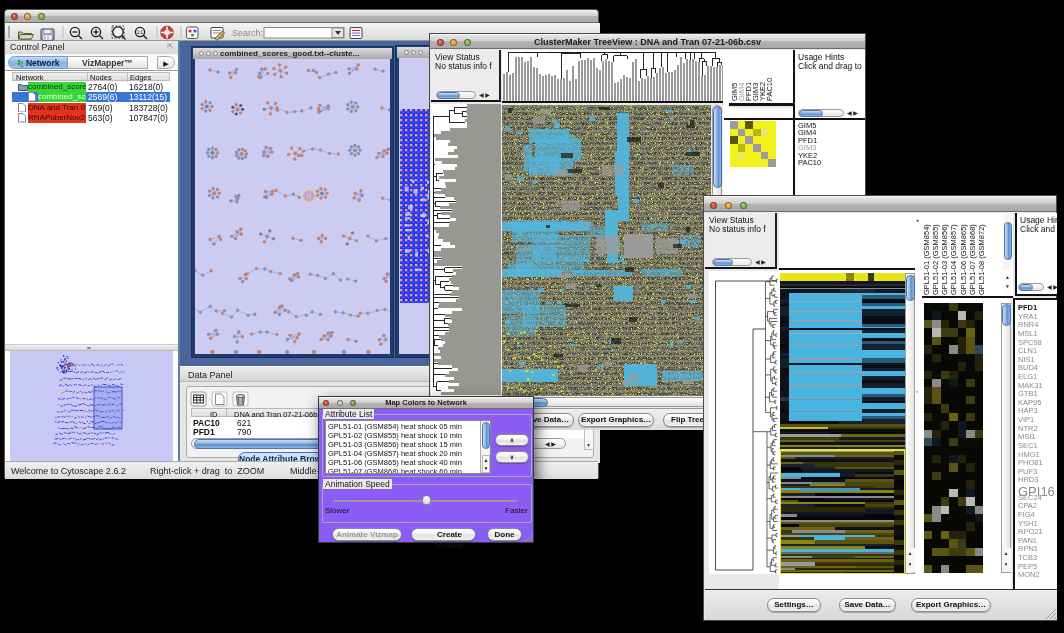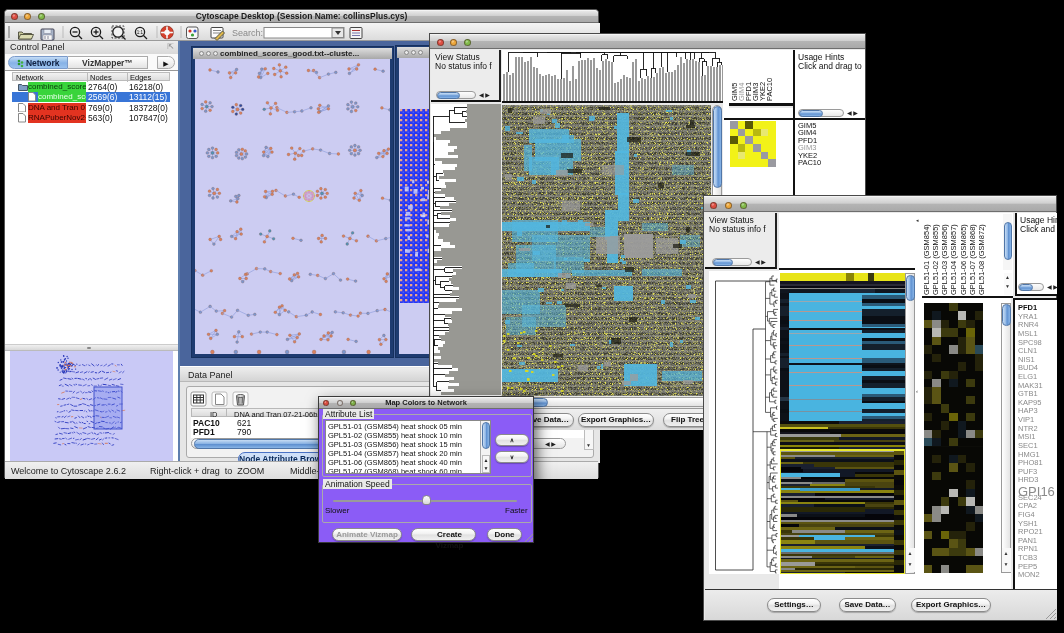--- a/index.html
+++ b/index.html
@@ -5,21 +5,20 @@
 .win{position:absolute;}
 .tbar{position:absolute;left:0;top:0;right:0;background:linear-gradient(180deg,#e8e8e8 0%,#cfcfcf 45%,#b4b4b4 50%,#a9a9a9 100%);border-bottom:1px solid #6e6e6e;border-top:1px solid #f4f4f4;}
 .ttl{position:absolute;width:100%;text-align:center;font-weight:bold;color:#1a1a1a;}
 .abs{position:absolute;}
 </style></head><body>
 <div class="win" style="left:4px;top:9px;width:595px;height:469px;background:#e8e8e8;border:1px solid #555;border-radius:4px 4px 0 0;z-index:1;">
 <div class="tbar" style="height:13px;border-radius:4px 4px 0 0;"></div>
 <span style="position:absolute;left:5.5px;top:3.0px;width:7px;height:7px;border-radius:50%;background:radial-gradient(circle at 35% 30%, #fff5 18%, transparent 30%), #df4f44;border:0.5px solid rgba(60,40,30,.55);box-sizing:border-box;"></span>
     <span style="position:absolute;left:19.0px;top:3.0px;width:7px;height:7px;border-radius:50%;background:radial-gradient(circle at 35% 30%, #fff5 18%, transparent 30%), #eea83b;border:0.5px solid rgba(60,40,30,.55);box-sizing:border-box;"></span>
     <span style="position:absolute;left:32.5px;top:3.0px;width:7px;height:7px;border-radius:50%;background:radial-gradient(circle at 35% 30%, #fff5 18%, transparent 30%), #82bb4a;border:0.5px solid rgba(60,40,30,.55);box-sizing:border-box;"></span>
-<div class="ttl" style="top:0px;font-size:8.5px;line-height:13px;">Cytoscape Desktop (Session Name: collinsPlus.cys)</div>
 <div class="abs" style="left:0;top:13px;width:595px;height:18px;background:linear-gradient(180deg,#f4f4f4,#dcdcdc);border-bottom:1px solid #9a9a9a;"></div>
 <svg class="abs" style="left:0;top:13px;" width="595" height="18" viewBox="0 0 595 18">
 <line x1="4" y1="3" x2="4" y2="15" stroke="#aaa" stroke-width="2"></line>
 <g stroke="#3a3a2a" stroke-width="0.8" fill="#c8c89a">
         <path d="M13.5 16 L13.5 9 L17 9 L18.5 10.5 L26.5 10.5 L26.5 16 Z"></path>
         <path d="M13.5 16 L15.5 11.5 L28.5 11.5 L26.5 16 Z" fill="#dcdcb2"></path>
       </g>
 <g>
         <rect x="36" y="6" width="13" height="11" rx="1" fill="#a8b4c8" stroke="#445"></rect>
         <rect x="39" y="6.5" width="7" height="4" fill="#e8eef6" stroke="#667" stroke-width=".4"></rect>
@@ -1187,20 +1186,21 @@
       <span style="position:absolute;left:6px;top:4px;font-size:9px;color:#222;">Welcome to Cytoscape 2.6.2</span>
       <span style="position:absolute;left:145px;top:4px;font-size:9px;color:#222;">Right-click + drag&nbsp;&nbsp;to&nbsp;&nbsp;ZOOM</span>
       <span style="position:absolute;left:285px;top:4px;font-size:9px;color:#222;">Middle-</span>
     </div>
 </div>
 <div class="win" style="left:429px;top:33px;width:437px;height:397px;background:#e9e9e9;border:1px solid #4a4a4a;z-index:2;">
 <div class="tbar" style="height:15px;"></div>
 <span style="position:absolute;left:6.5px;top:4.5px;width:7px;height:7px;border-radius:50%;background:radial-gradient(circle at 35% 30%, #fff5 18%, transparent 30%), #df4f44;border:0.5px solid rgba(60,40,30,.55);box-sizing:border-box;"></span>
     <span style="position:absolute;left:20.0px;top:4.5px;width:7px;height:7px;border-radius:50%;background:radial-gradient(circle at 35% 30%, #fff5 18%, transparent 30%), #eea83b;border:0.5px solid rgba(60,40,30,.55);box-sizing:border-box;"></span>
     <span style="position:absolute;left:33.5px;top:4.5px;width:7px;height:7px;border-radius:50%;background:radial-gradient(circle at 35% 30%, #fff5 18%, transparent 30%), #82bb4a;border:0.5px solid rgba(60,40,30,.55);box-sizing:border-box;"></span>
+<div class="ttl" style="top:1px;font-size:9px;line-height:14px;">ClusterMaker TreeView : DNA and Tran 07-21-06b.csv</div>
 <div class="abs" style="left:1px;top:16px;width:70px;height:52px;background:#ececec;border-right:2px solid #222;border-bottom:2px solid #111;">
       <span style="position:absolute;left:4px;top:2px;font-size:8.5px;color:#111;">View Status</span>
       <span style="position:absolute;left:4px;top:11px;font-size:8.5px;color:#111;white-space:nowrap;overflow:hidden;width:62px;display:inline-block;">No status info f</span>
     </div>
 <div style="position:absolute;left:6px;top:57px;width:40px;height:8px;border:1px solid #9a9a9a;border-radius:4.5px;background:linear-gradient(180deg,#fdfdfd,#e8e8e8);box-sizing:border-box;"></div>
     <div style="position:absolute;left:7px;top:57.5px;width:23px;height:7.5px;border-radius:3.75px;background:linear-gradient(180deg,#c6dcf4 0%,#8cb4e4 45%,#5e90d0 55%,#88b4e6 100%);border:1px solid #5076a8;box-sizing:border-box;"></div>
     <div style="position:absolute;left:49px;top:57px;width:16px;height:8px;font-size:6px;color:#222;line-height:8px;">◀&nbsp;▶</div>
 <div class="abs" style="left:72px;top:16px;width:222px;height:53px;background:#fff;border-bottom:2px solid #111;overflow:hidden;">
 <svg width="222" height="52" viewBox="0 0 222 52" shape-rendering="crispEdges">
         <line x1="2" y1="52" x2="2" y2="24.0" stroke="#9a9a9a" stroke-width="2.3"></line>

